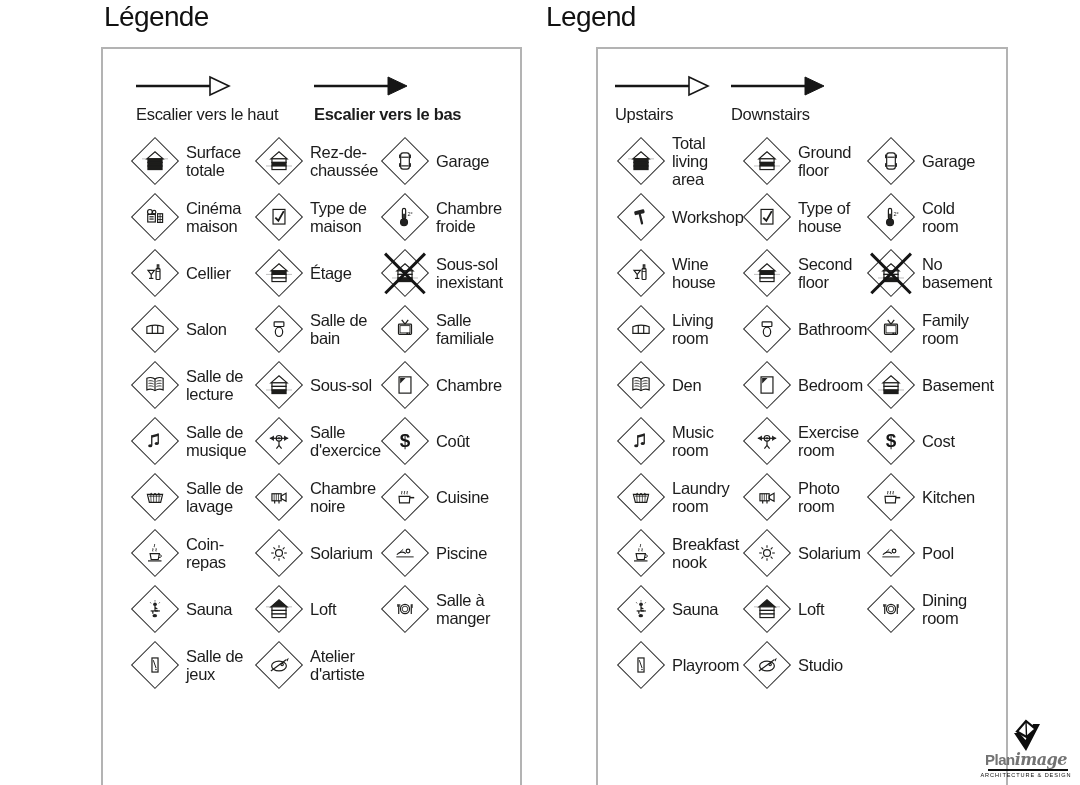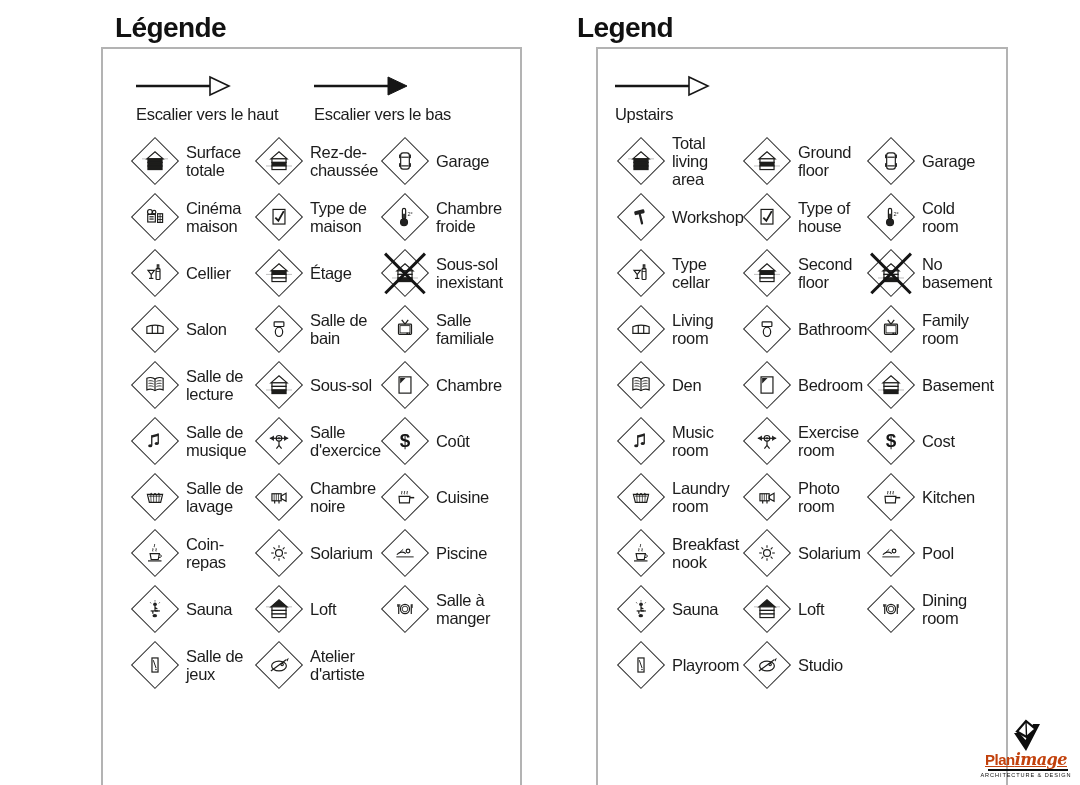--- a/index.html
+++ b/index.html
@@ -1,28 +1,28 @@
 <!DOCTYPE html>
 <html><head>
 <meta charset="utf-8">
 <style>
   html,body{margin:0;padding:0;background:#fff;}
   .stage{position:relative;width:1080px;height:785px;background:#fff;overflow:hidden;
          font-family:"Liberation Sans",sans-serif;color:#1c1c1c;}
-  .panel-title{position:absolute;top:0;margin:12px;font-size:28px;font-weight:700;
+  .panel-title{position:absolute;top:0;margin:1px;font-size:28px;font-weight:400;
                letter-spacing:-0.6px;color:#111;}
   #title-fr{left:103px;}
-  #title-en{left:565px;}
+  #title-en{left:545px;}
   .panel-box{position:absolute;top:47px;height:777px;background:#fff;
              border:2px solid #b3b3b3;box-sizing:border-box;}
   #panel-fr{left:101px;width:421px;}
   #panel-en{left:563px;width:412px;margin-left:33px;}
   .arrow-item{position:absolute;top:26px;}
   .arrow-item .alabel{display:block;margin-top:4px;font-size:16.5px;letter-spacing:-0.3px;}
-  #fr-arrow-up{left:33px;} #fr-arrow-down{left:211px;}
+  #fr-arrow-up{left:33px;} #fr-arrow-down{left:211px;font-weight:bold;}
   #en-arrow-up{left:17px;}  #en-arrow-down{left:133px;}
   .grid{position:absolute;top:84px;display:grid;grid-auto-rows:56px;align-items:center;}
   #grid-fr{left:28px;right:4px;grid-template-columns:124px 126px auto;}
   #grid-en{left:19px;right:20px;grid-template-columns:126px 124px auto;}
   .cell{display:flex;align-items:center;gap:7px;}
   .diamond{position:relative;width:48px;height:48px;flex:0 0 48px;}
   .dsq{position:absolute;left:7px;top:7px;width:34px;height:34px;background:#fff;
        border:1.4px solid #2a2a2a;transform:rotate(45deg);box-sizing:border-box;}
   .icon-holder{position:absolute;inset:0;display:flex;align-items:center;justify-content:center;}
   .diamond.crossed::before,.diamond.crossed::after{content:"";position:absolute;left:-4px;top:22.6px;
@@ -30,21 +30,21 @@
   .diamond.crossed::before{transform:rotate(45deg);}
   .diamond.crossed::after{transform:rotate(-45deg);}
   .label{font-size:16.5px;line-height:1.1;letter-spacing:-0.3px;color:#1c1c1c;}
   #grid-fr .label{max-width:72px;}
   #grid-en .label{max-width:75px;}
   .arrowsvg line{stroke:#161616;stroke-width:2.6;}
   .arrowsvg .head-outline{fill:#fff;stroke:#161616;stroke-width:1.6;}
   .arrowsvg .head-filled{fill:#161616;stroke:#161616;stroke-width:1;}
   .logo{position:absolute;left:978px;top:716px;width:96px;text-align:center;}
   .logo-mark{display:block;margin:0 auto;}
-  .logo-text{font-size:15px;line-height:1;color:#c2410c;white-space:nowrap;margin-top:-2px;text-decoration:underline;}
+  .logo-text{font-size:15px;line-height:1;color:#737373;white-space:nowrap;margin-top:-2px;}
   .logo-text .lp{font-weight:800;letter-spacing:-0.5px;}
   .logo-text .li{font-family:"DejaVu Serif",serif;font-style:italic;font-weight:700;
                  font-size:16px;letter-spacing:-0.5px;}
   .logo-rule{height:1.5px;background:#0d0d0d;margin:1px 6px 1px 10px;}
   .logo-tag{font-size:5.6px;letter-spacing:0.9px;color:#0d0d0d;white-space:nowrap;}
 </style>
 </head>
 <body>
 
 <div class="stage">
@@ -508,20 +508,27 @@
   </div>
 
   <div class="panel-box" id="panel-en">
     <div class="arrow-item" id="en-arrow-up">
       <svg class="arrowsvg" width="96" height="22" viewBox="0 0 96 22">
           <line x1="0" y1="11" x2="74" y2="11"></line>
            <polygon class="head-outline" points="74,2 93,11 74,20"></polygon>
         </svg>
       <span class="alabel">Upstairs</span>
     </div>
+    <div class="arrow-item" id="en-arrow-down">
+      <svg class="arrowsvg" width="96" height="22" viewBox="0 0 96 22">
+          <line x1="0" y1="11" x2="74" y2="11"></line>
+           <polygon class="head-filled" points="74,2 93,11 74,20"></polygon>
+        </svg>
+      <span class="alabel">Downstairs</span>
+    </div>
     <div class="grid" id="grid-en">
         <div class="cell">
           <div class="diamond">
             <div class="dsq"></div>
             <div class="icon-holder">
               <svg viewBox="0 0 24 24" width="26" height="26" fill="none" stroke="#1d1d1b" stroke-width="1.1">
                 <line x1="0" y1="10" x2="24" y2="10" stroke="#aaa" stroke-width="0.7"></line>
                 <path d="M4.5 10 L12 3.5 L19.5 10 Z" fill="#fff"></path>
                 <rect x="5.5" y="10.0" width="13" height="3.3" fill="#1d1d1b"></rect>
                 <rect x="5.5" y="13.3" width="13" height="3.3" fill="#1d1d1b"></rect>
@@ -608,21 +615,21 @@
               <svg viewBox="0 0 24 24" width="26" height="26" fill="none" stroke="#1d1d1b" stroke-width="1.1">
                 <path d="M5.5 9.5 L11.5 9.5 L8.5 13.5 Z"></path>
                 <line x1="8.5" y1="13.5" x2="8.5" y2="17"></line>
                 <line x1="6.5" y1="17" x2="10.5" y2="17"></line>
                 <rect x="13" y="8" width="3.6" height="10" rx="0.8"></rect>
                 <rect x="14.1" y="4.5" width="1.4" height="3.5"></rect>
                 <line x1="13" y1="10.6" x2="16.6" y2="10.6" stroke-width="0.8"></line>
               </svg>
             </div>
           </div>
-          <span class="label">Type cellar</span>
+          <span class="label">Wine house</span>
         </div>
         <div class="cell">
           <div class="diamond">
             <div class="dsq"></div>
             <div class="icon-holder">
               <svg viewBox="0 0 24 24" width="26" height="26" fill="none" stroke="#1d1d1b" stroke-width="1.1">
                 <line x1="0" y1="13.3" x2="24" y2="13.3" stroke="#aaa" stroke-width="0.7"></line>
                 <path d="M4.5 10 L12 3.5 L19.5 10 Z" fill="#fff"></path>
                 <rect x="5.5" y="10.0" width="13" height="3.3" fill="#1d1d1b"></rect>
                 <rect x="5.5" y="13.3" width="13" height="3.3" fill="#fff"></rect>

